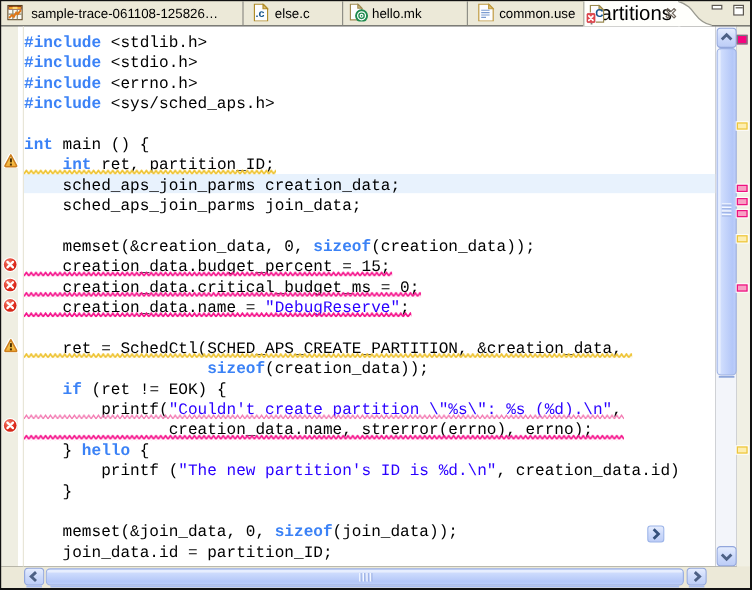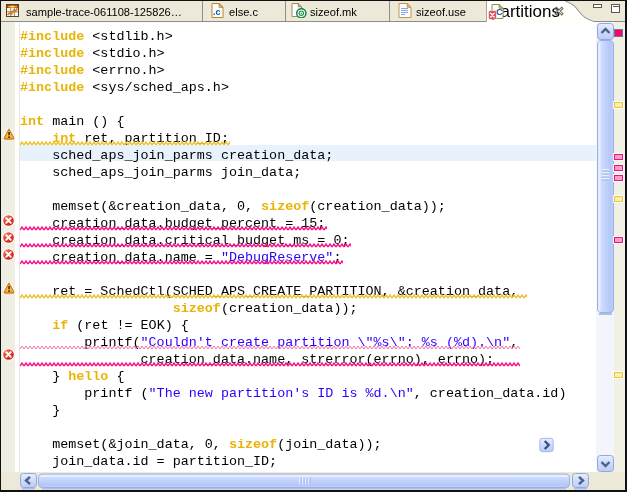--- a/index.html
+++ b/index.html
@@ -10,21 +10,21 @@
   .tabsep{position:absolute;top:1px;width:1px;height:20px;background:#8f8f87;}
   .tablabel{position:absolute;top:0;height:20px;line-height:24px;font-size:11.1px;color:#000;white-space:nowrap;}
   #tabline{left:1px;top:21px;width:624px;height:1px;background:#8d8d85;}
   #activetab{left:486px;top:1px;width:80px;height:21px;background:#fffffc;border-left:1px solid #a7a79b;}
   #lruler{left:1px;top:22px;width:14px;height:450px;background:#efeee2;}
   #editor{left:15px;top:22px;width:581px;height:450px;background:#ffffff;}
   #vline19{left:19px;top:22px;width:1px;height:450px;background:#e8e6d8;}
   #hiline{left:20px;top:144.5px;width:576px;height:16.5px;background:#e8f2fd;}
   pre#code{position:absolute;left:20px;top:22px;margin:0;padding:5.5px 0 0 0;
     font-family:"Liberation Mono",monospace;font-size:13.4px;line-height:17px;color:#000;}
-  .k{color:#eab308;font-weight:bold;}
+  .k{color:#3b82f6;font-weight:bold;}
   .s{color:#2a00ff;}
   #rruler{left:614px;top:22px;width:11px;height:468px;background:#f1f0e4;}
   #hscrollrow{left:1px;top:472px;width:624px;height:18px;background:#ece9d8;}
   svg.sq{position:absolute;}
   svg.gic{position:absolute;left:2px;}
   .mk{position:absolute;left:613.5px;width:9px;height:6px;box-sizing:border-box;box-shadow:0 0 0 1px rgba(255,255,255,.85);}
   .mky{background:#fdeeb0;border:1.5px solid #edc53c;}
   .mkp{background:#f8a0c4;border:1.5px solid #ee1380;}
 </style>
 </head>
@@ -32,22 +32,22 @@
 <div id="win">
   <div class="abs" id="tabbar"></div>
   <div class="abs" id="tabline"></div>
 
   <div class="tabsep" style="left:202px"></div>
   <div class="tabsep" style="left:285px"></div>
   <div class="tabsep" style="left:389px"></div>
 
   <div class="tablabel" style="left:26px">sample-trace-061108-125826…</div>
   <div class="tablabel" style="left:229px">else.c</div>
-  <div class="tablabel" style="left:310px">sizeof.mk</div>
-  <div class="tablabel" style="left:416px">sizeof.use</div>
+  <div class="tablabel" style="left:310px">hello.mk</div>
+  <div class="tablabel" style="left:416px">common.use</div>
 
   <div class="abs" id="activetab"></div>
   <div class="tablabel" style="left:491px;z-index:5;font-size:17px">partitions</div>
 
   <div class="abs" id="lruler"></div>
   <div class="abs" id="editor"></div>
   <div class="abs" id="vline19"></div>
   <div class="abs" id="hiline"></div>
   <pre id="code"><span class="k">#include</span> &lt;stdlib.h&gt;
 <span class="k">#include</span> &lt;stdio.h&gt;

